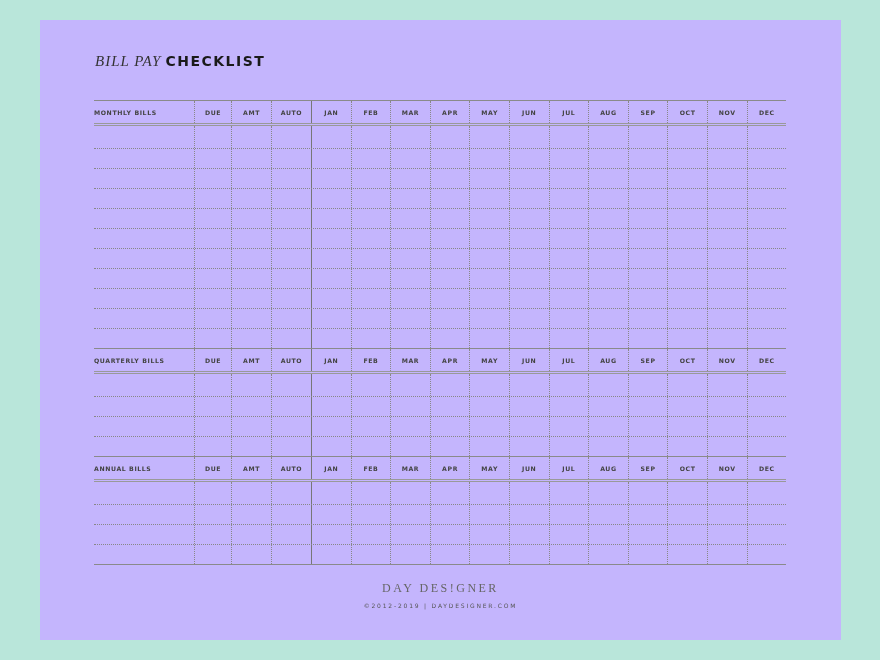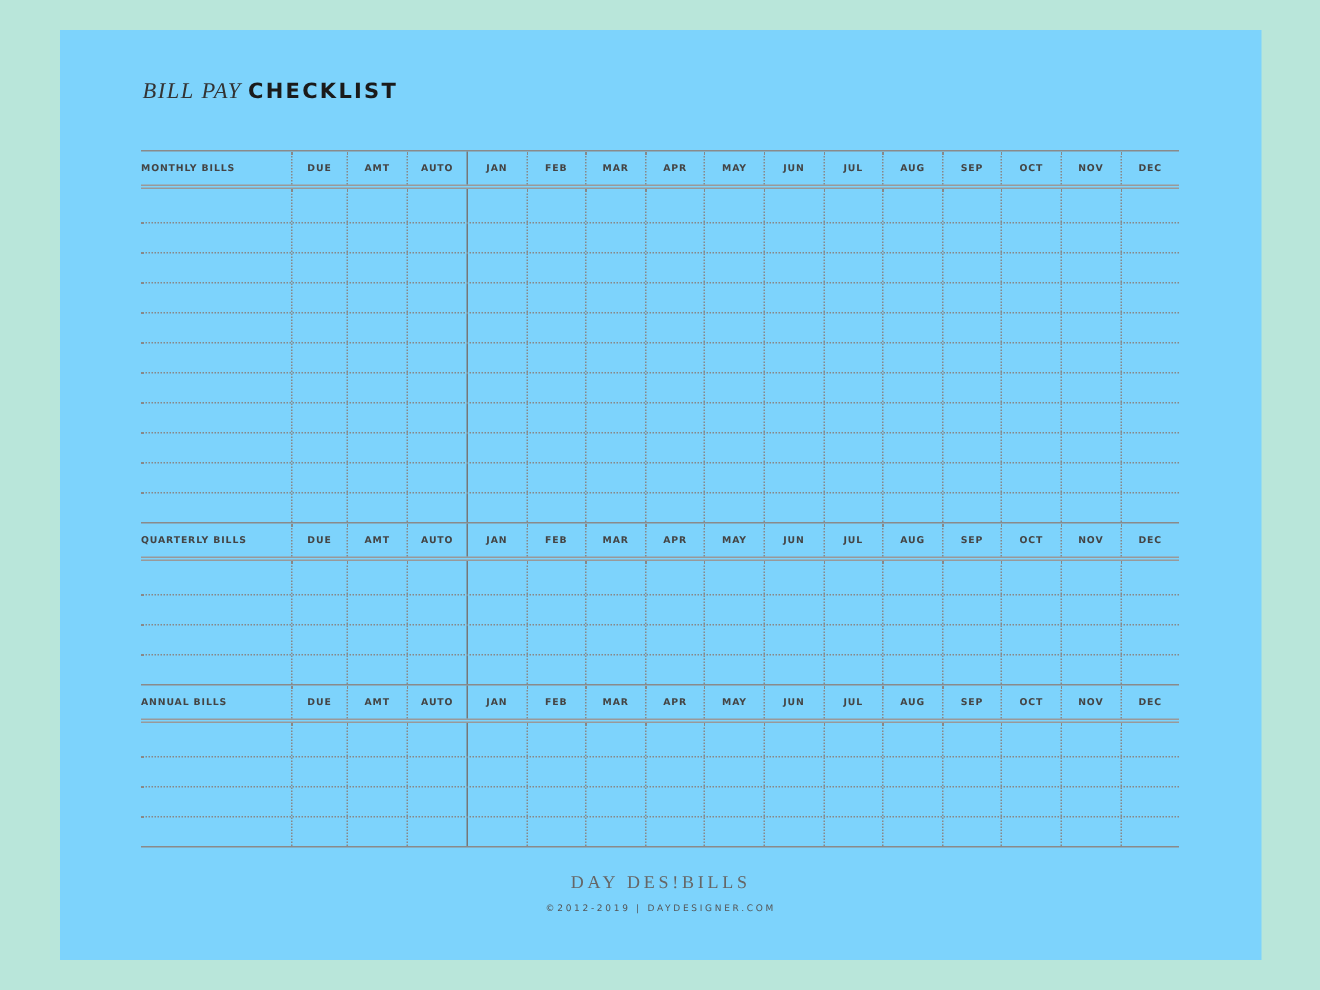--- a/index.html
+++ b/index.html
@@ -1,18 +1,18 @@
 <!DOCTYPE html>
 <html><head>
 <meta charset="utf-8">
 <style>
   html, body { margin:0; padding:0; }
   body { width:880px; height:660px; background:#b9e6da; position:relative; overflow:hidden;
          font-family:"Liberation Sans", sans-serif; }
-  .card { position:absolute; left:40px; top:20px; width:801px; height:620px; background:#7dd3fc; }
+  .card { position:absolute; left:40px; top:20px; width:801px; height:620px; background:#c4b5fd; }
   .title { position:absolute; left:55px; top:32px; font-size:15px; color:#1a1a1a; white-space:nowrap; }
   .title .script { font-family:"Liberation Serif", serif; font-style:italic; letter-spacing:1px; color:#333; }
   .title .bold { font-family:"DejaVu Sans", sans-serif; font-weight:bold; letter-spacing:1.5px; font-size:14px; }
 
   .grid { position:absolute; left:54px; top:80px; width:692px; }
   .section { position:relative; border-top:1.5px solid #8a8a8a; }
   .hdr { display:flex; height:22px; align-items:center; }
   .cell { box-sizing:border-box; height:100%; display:flex; align-items:center; justify-content:center;
           font-family:"DejaVu Sans", sans-serif; font-weight:bold; font-size:6.2px; letter-spacing:0.6px; color:#444;
           border-left:1px dotted #888; }
@@ -440,15 +440,15 @@
           <div class="cell c-m"></div>
           <div class="cell c-m"></div>
           <div class="cell c-m"></div>
           <div class="cell c-m"></div>
           <div class="cell c-m"></div>
         </div>
       </div>
       <div class="bottom"></div>
     </div>
 
-  <div class="footer-brand">DAY DES!BILLS</div>
+  <div class="footer-brand">DAY DES!GNER</div>
   <div class="footer-copy">©2012-2019  |  DAYDESIGNER.COM</div>
 </div>
 
 </body></html>

